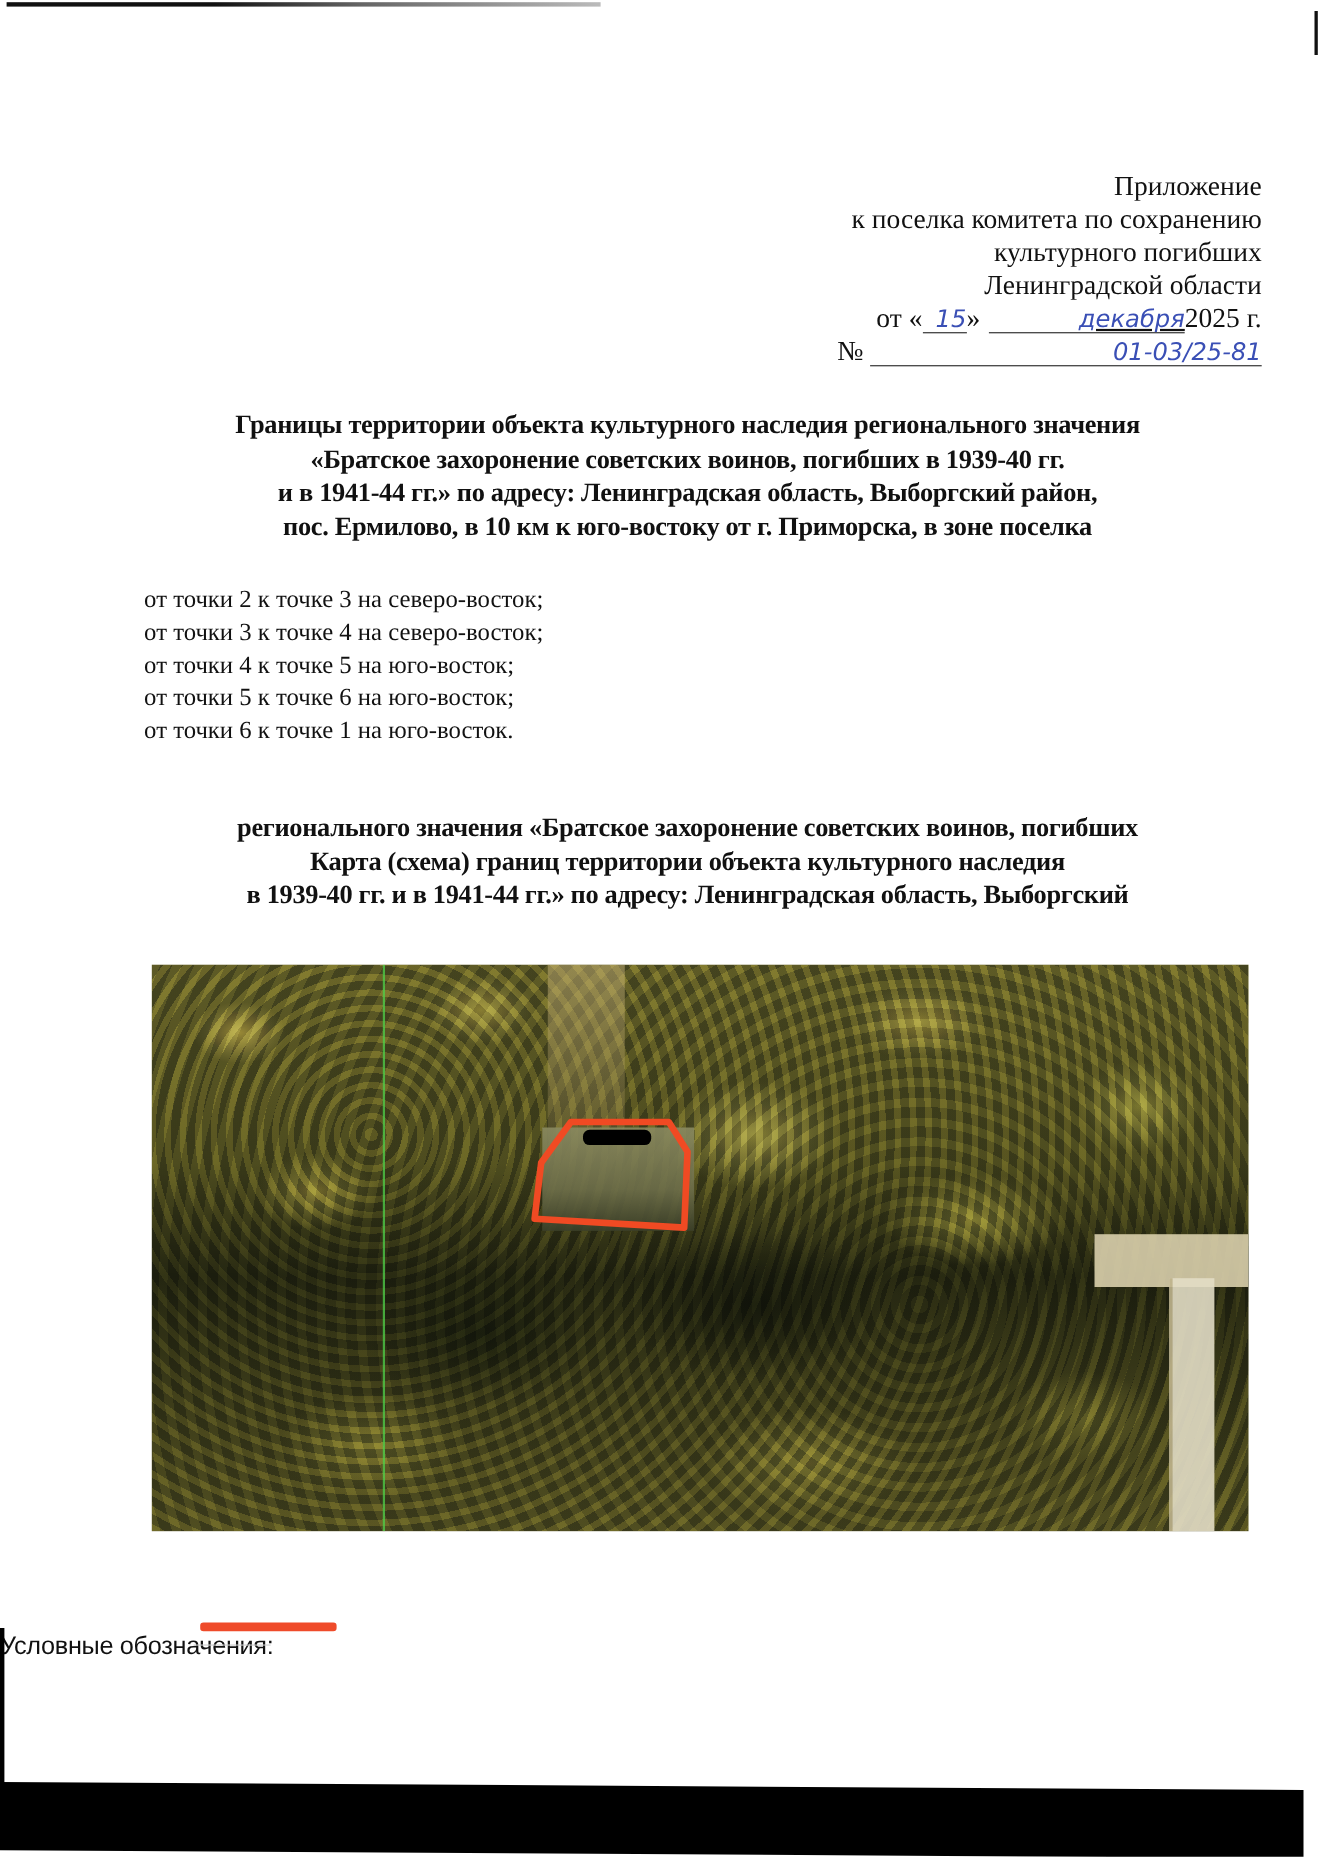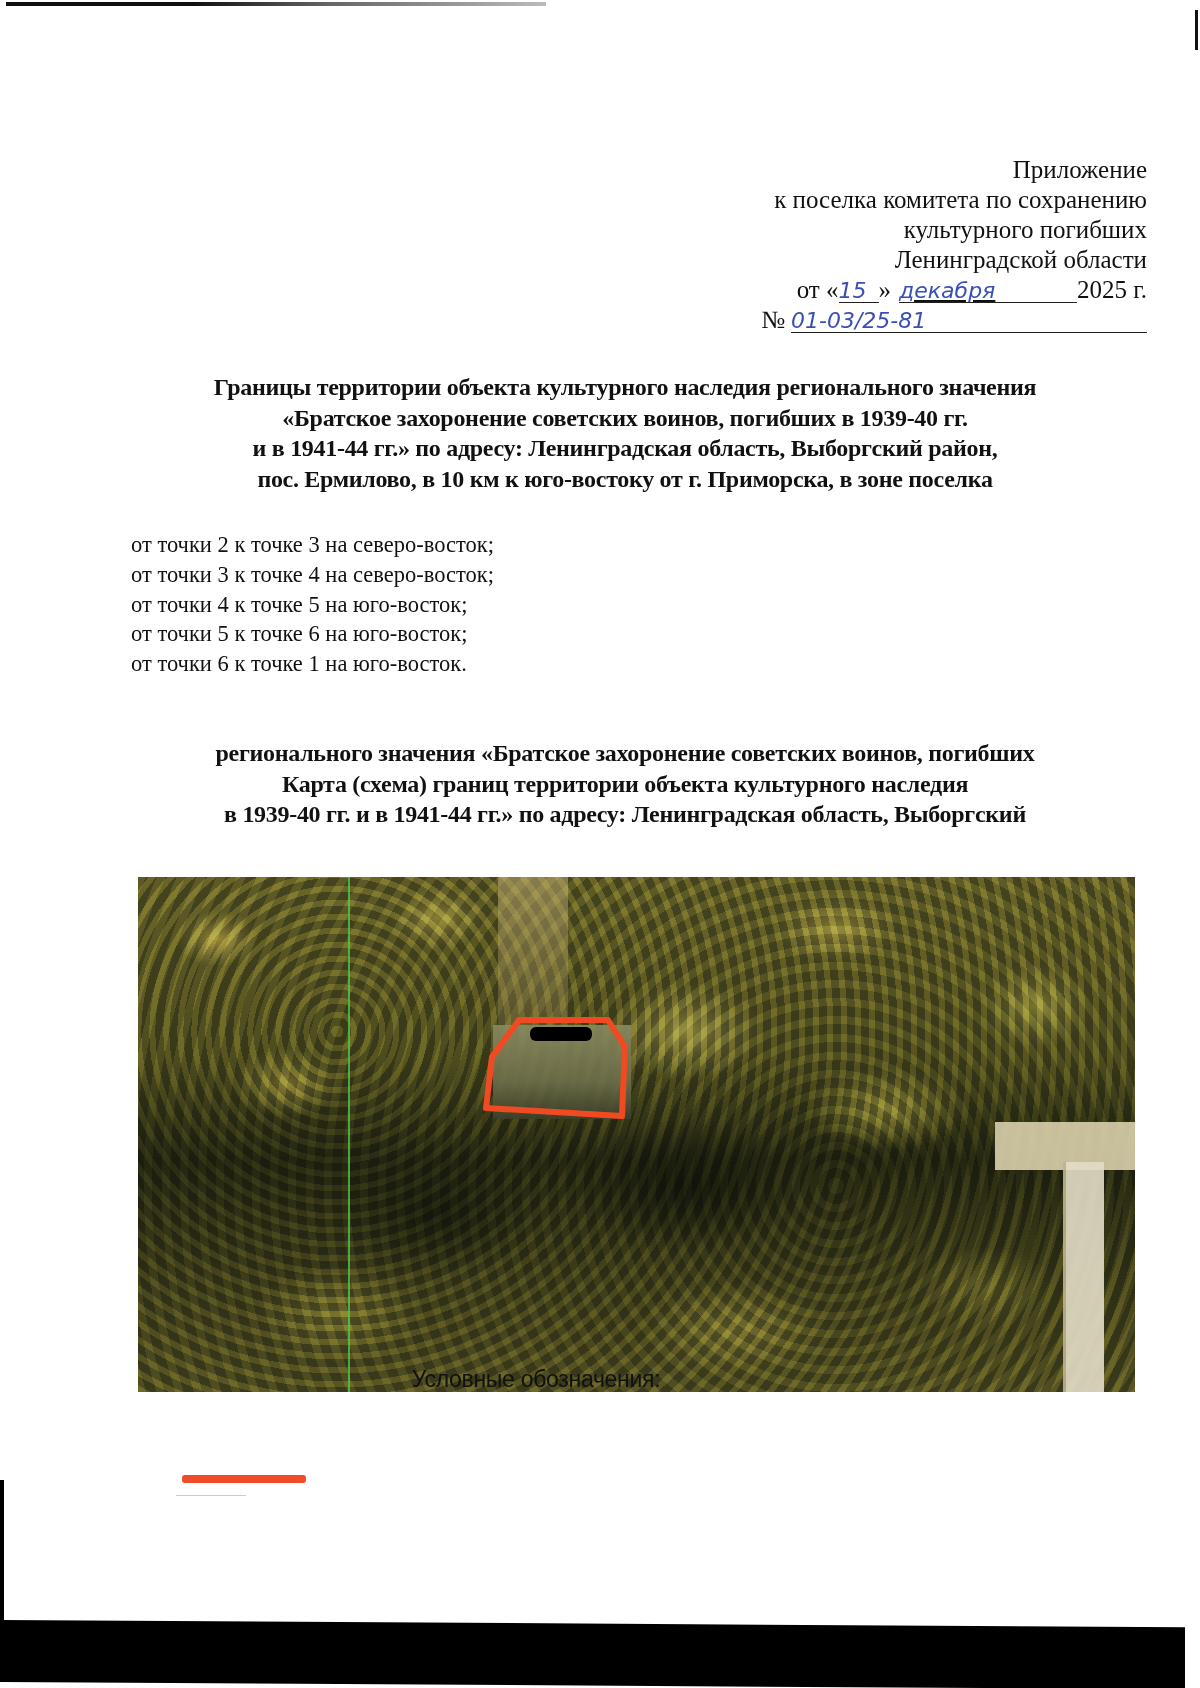--- a/index.html
+++ b/index.html
@@ -9,21 +9,21 @@
     font-family: "Liberation Serif", "DejaVu Serif", serif;
   }
   .scan-top-line { position: absolute; left: 6px; top: 2px; height: 4px; width: 540px;
     background: linear-gradient(90deg, #111 0%, #111 35%, #666 60%, #bbb 100%); }
   .scan-right-line { position: absolute; right: 2px; top: 10px; width: 3px; height: 40px; background: #111; }
 
   .approval { position: absolute; right: 53px; top: 155px; width: 480px; text-align: right;
     font-size: 25px; line-height: 30px; }
   .approval .line { display: block; white-space: nowrap; }
   .hand { font-family: "DejaVu Sans", sans-serif; font-style: italic; color: #3a4fb5; font-size: 22px; }
-  .blank { display: inline-block; border-bottom: 1.5px solid #222; text-align: left; vertical-align: baseline; line-height: 22px; }
+  .blank { display: inline-block; border-bottom: 1.5px solid #222; text-align: right; vertical-align: baseline; line-height: 22px; }
   .blank.day { width: 40px; }
   .blank.month { width: 178px; margin-left: 8px; text-decoration: underline; }
   .blank.num { width: 356px; margin-left: 6px; }
 
   .title { position: absolute; left: 100px; width: 1050px; top: 372px; text-align: center;
     font-weight: bold; font-size: 24px; line-height: 30.5px; letter-spacing: -0.3px;
     font-family: "Liberation Serif", serif; }
   .title .line { display: block; white-space: nowrap; }
 
   .bounds { position: absolute; left: 131px; top: 530px; font-size: 22.5px; line-height: 29.8px; }
@@ -59,21 +59,21 @@
     background: linear-gradient(180deg, rgba(200,180,120,0.5), rgba(120,100,60,0.15)); }
   .map .road { position: absolute; right: 0; top: 245px; width: 140px; height: 270px; }
   .map .road .h { position: absolute; left: 0; top: 0; width: 140px; height: 48px; background: #d9cfac; opacity: .9; }
   .map .road .v { position: absolute; left: 68px; top: 40px; width: 38px; height: 230px; background: #e3ddc6;
     border-left: 3px solid #bfb48d; opacity: .9; }
   .map .site-fill { position: absolute; left: 355px; top: 148px; width: 138px; height: 94px;
     background: linear-gradient(180deg, #8a8a60 0%, #6d6e4a 60%, #3b3f28 100%); opacity: .9; }
   .map svg.boundary { position: absolute; left: 0; top: 0; }
   .map .redact { position: absolute; left: 392px; top: 150px; width: 62px; height: 14px; background: #000; border-radius: 6px; }
 
-  .legend-title { position: absolute; left: 0; width: 1072px; top: 1364px; text-align: center;
+  .legend-title { position: absolute; left: 0; width: 1072px; top: 1481px; text-align: left;
     font-size: 23px; line-height: 30px; font-family: "Liberation Sans", sans-serif; letter-spacing: -0.3px; }
   .legend-row { position: absolute; left: 182px; top: 1464px; height: 30px; display: flex; align-items: center; }
   .legend-swatch { width: 124px; height: 8px; border-radius: 3px; }
   .legend-text { margin-left: 8px; font-size: 21px; font-family: "Liberation Sans", sans-serif; letter-spacing: -0.3px; white-space: nowrap; }
   .legend-under { position: absolute; left: 176px; top: 1495px; width: 70px; height: 1px; background: #ccc; }
 
   .black-band { position: absolute; left: 0; top: 1620px; width: 1185px; height: 62px; background: #000;
     transform: skewY(0.35deg); transform-origin: left top; }
   .left-edge { position: absolute; left: 0; top: 1480px; width: 4px; height: 145px; background: #000; }
 </style>

